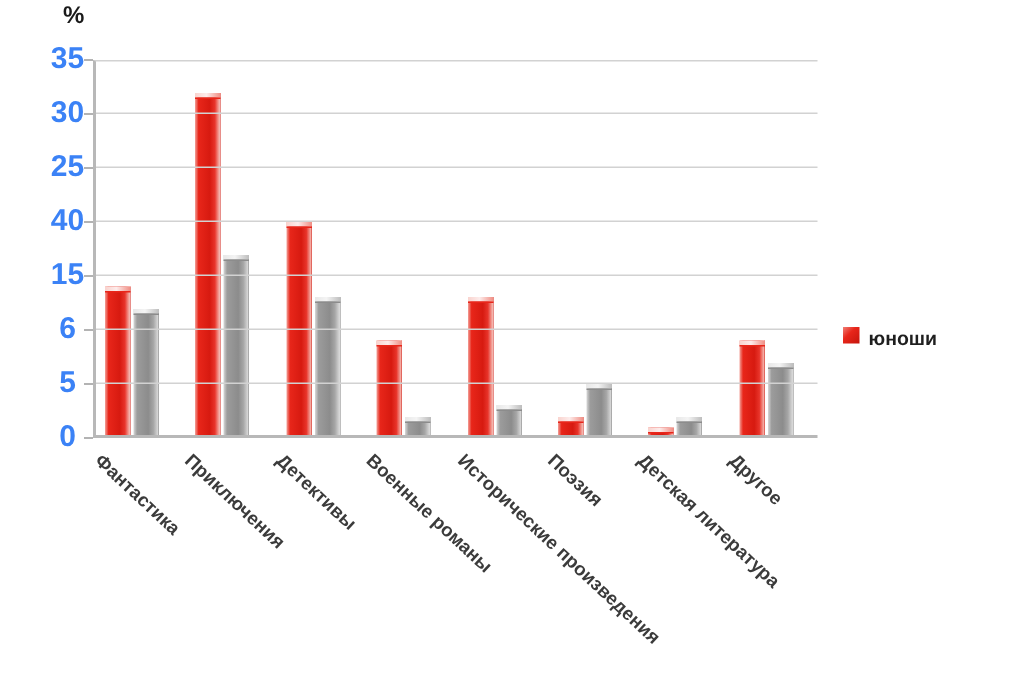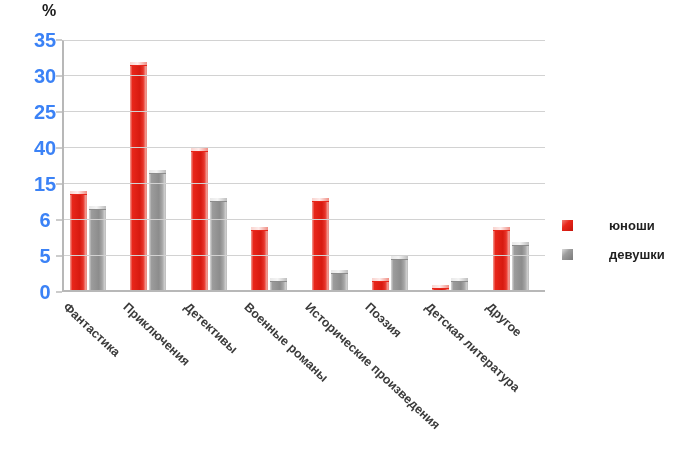--- a/index.html
+++ b/index.html
@@ -146,24 +146,22 @@
 
   
   .legend {
     position: absolute;
     left: 562px;
     top: 218px;
     width: 105px;
   }
   .legend-item {
     display: flex;
-    align-items: center;
     margin-bottom: 15px;
     height: 14px;
-    gap: 30px;
   }
   .legend-swatch {
     width: 11px;
     height: 11px;
     margin-right: 6px;
     flex: 0 0 auto;
   }
   .legend-swatch.series-0 {
     background: linear-gradient(to bottom right, #f08077, #e8261a 40%, #c5150c);
   }
@@ -288,19 +286,15 @@
       <div class="x-label" style="left: 309.875px;">Поэзия</div>
       <div class="x-label" style="left: 370.25px;">Детская литература</div>
       <div class="x-label" style="left: 430.625px;">Другое</div>
     </div>
 
   <div class="legend">
       <div class="legend-item">
         <span class="legend-swatch series-0"></span>
         <span class="legend-label">юноши</span>
       </div>
-      <div class="legend-item">
-        <span class="legend-swatch series-1"></span>
-        <span class="legend-label">девушки</span>
-      </div>
     </div>
 
 </div>
 
 </body></html>

